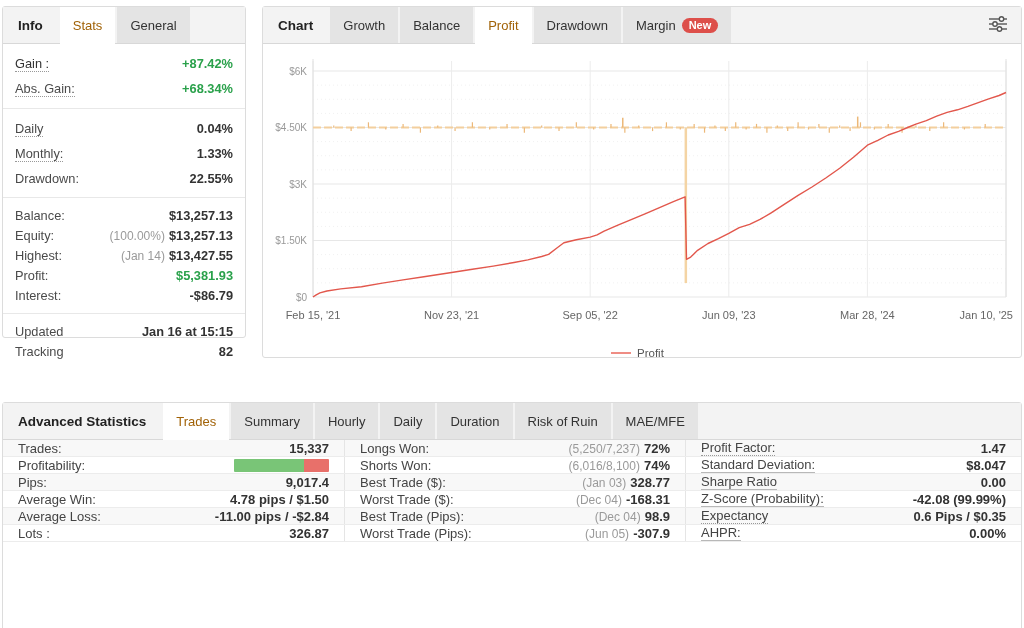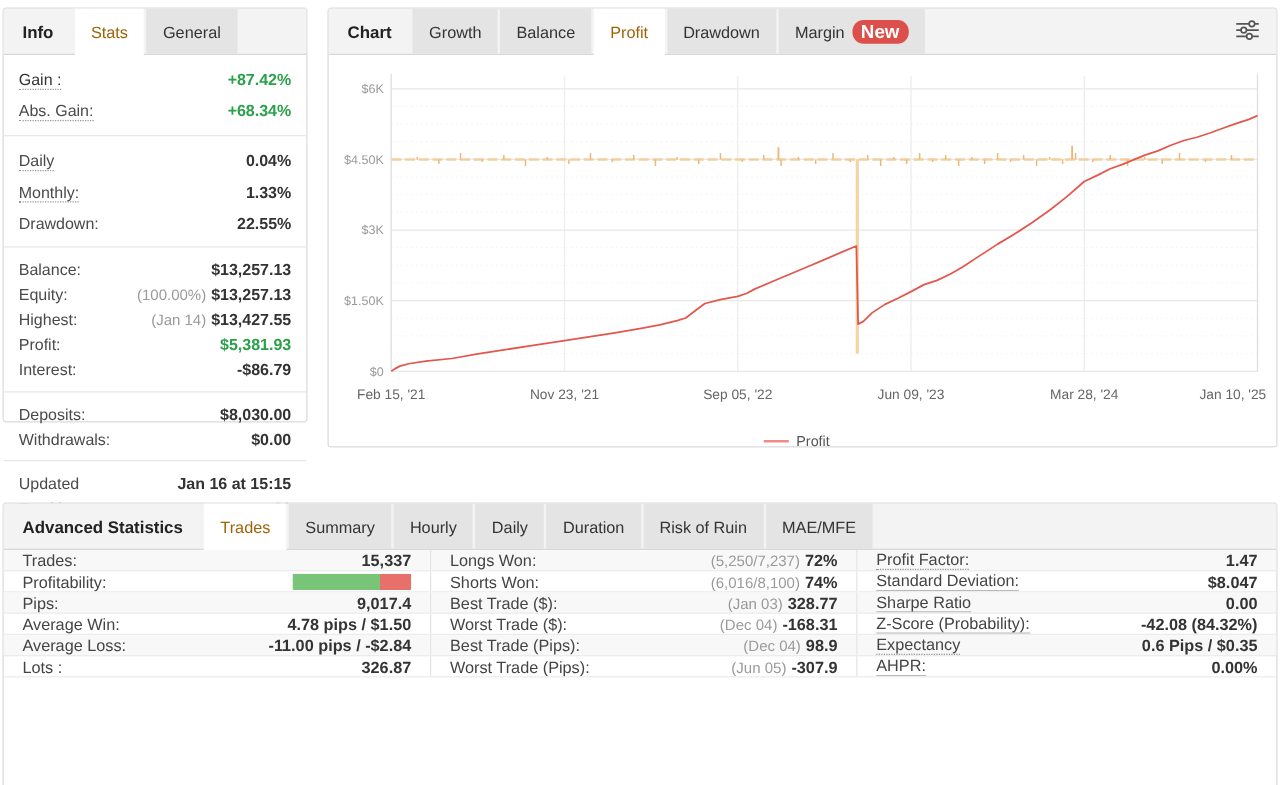--- a/index.html
+++ b/index.html
@@ -19,21 +19,21 @@
     display:flex; align-items:stretch; gap:2px; position:relative;
     background:#f3f3f3; border-bottom:1px solid #d8d8d8; height:37px;
   }
   .bar-label { font-weight:bold; font-size:13.5px; color:#222; display:flex; align-items:center; padding:0 15px; }
   .tab {
     display:flex; align-items:center; padding:0 13px; background:#e4e4e4;
     color:#333; font-size:13px; cursor:pointer; white-space:nowrap;
   }
   .tab.active { background:#fff; color:#a16207; margin-bottom:-1px; border-bottom:1px solid #fff; }
   .badge {
-    background:#dd4f4a; color:#fff; font-size:15px; font-weight:bold;
+    background:#dd4f4a; color:#fff; font-size:11px; font-weight:bold;
     border-radius:9px; padding:2px 7px; margin-left:6px; line-height:1;
   }
   .settings { position:absolute; right:12px; top:8px; cursor:pointer; }
 
   
   .lsec { border-bottom:1px solid #e8e8e8; padding:7px 0; }
   .lsec:last-child { border-bottom:none; }
   .srow { display:flex; justify-content:space-between; align-items:baseline; padding:4.5px 12px; font-size:12.8px; }
   .lsec.dense .srow { padding:2.6px 12px; }
   .slabel { color:#4a4a4a; }
@@ -105,30 +105,20 @@
           <span class="slabel">Highest:</span>
           <span class="sval"><span class="pfx">(Jan 14)</span><span>$13,427.55</span></span>
         </div>
         <div class="srow">
           <span class="slabel">Profit:</span>
           <span class="sval"><span class="green">$5,381.93</span></span>
         </div>
         <div class="srow">
           <span class="slabel">Interest:</span>
           <span class="sval"><span>-$86.79</span></span>
-        </div>
-      </div>
-      <div class="lsec dense">
-        <div class="srow">
-          <span class="slabel">Deposits:</span>
-          <span class="sval"><span>$8,030.00</span></span>
-        </div>
-        <div class="srow">
-          <span class="slabel">Withdrawals:</span>
-          <span class="sval"><span>$0.00</span></span>
         </div>
       </div>
       <div class="lsec dense">
         <div class="srow">
           <span class="slabel">Updated</span>
           <span class="sval"><span>Jan 16 at 15:15</span></span>
         </div>
         <div class="srow">
           <span class="slabel">Tracking</span>
           <span class="sval"><span>82</span></span>
@@ -315,21 +305,21 @@
         <div class="tcell">
           <span class="tlabel">Average Win:</span>
           <span class="tval"><span>4.78 pips / $1.50</span></span>
         </div>
         <div class="tcell">
           <span class="tlabel">Worst Trade ($):</span>
           <span class="tval"><span class="pfx">(Dec 04)</span><span>-168.31</span></span>
         </div>
         <div class="tcell">
           <span class="tlabel u-solid">Z-Score (Probability):</span>
-          <span class="tval"><span>-42.08 (84.32%)</span></span>
+          <span class="tval"><span>-42.08 (99.99%)</span></span>
         </div>
       </div>
       <div class="trow alt">
         <div class="tcell">
           <span class="tlabel">Average Loss:</span>
           <span class="tval"><span>-11.00 pips / -$2.84</span></span>
         </div>
         <div class="tcell">
           <span class="tlabel">Best Trade (Pips):</span>
           <span class="tval"><span class="pfx">(Dec 04)</span><span>98.9</span></span>

